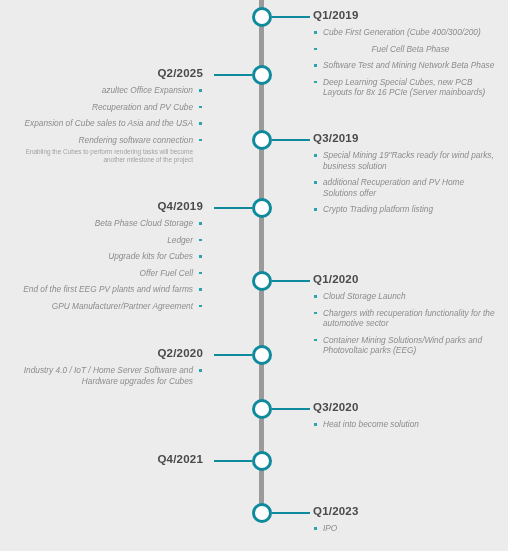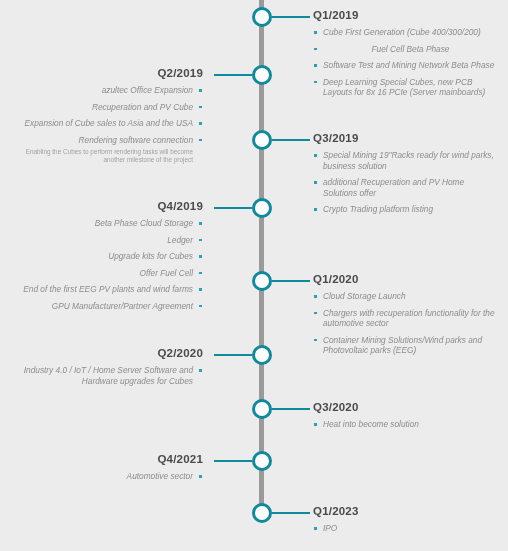--- a/index.html
+++ b/index.html
@@ -132,21 +132,21 @@
       <ul class="items">
         <li class="item" style="color: rgb(140, 140, 140);"><span class="bullet" style="background: rgb(42, 163, 174);"></span><span>Cube First Generation (Cube 400/300/200)</span></li>
         <li class="item" style="color: rgb(140, 140, 140); text-align: center;"><span class="bullet" style="background: rgb(42, 163, 174);"></span><span>Fuel Cell Beta Phase</span></li>
         <li class="item" style="color: rgb(140, 140, 140);"><span class="bullet" style="background: rgb(42, 163, 174);"></span><span>Software Test and Mining Network Beta Phase</span></li>
         <li class="item" style="color: rgb(140, 140, 140);"><span class="bullet" style="background: rgb(42, 163, 174);"></span><span>Deep Learning Special Cubes, new PCB Layouts for 8x 16 PCIe (Server mainboards)</span></li>
       </ul>
     </div>
     <div class="node" style="left: 251.5px; top: 65px; border-color: rgb(15, 138, 156);"></div>
     <div class="stub" style="top: 74px; background: rgb(15, 138, 156); left: 213.5px; width: 38px;"></div>
     <div class="entry left" style="top: 67px;">
-      <div class="q-title" style="color: rgb(74, 74, 74);">Q2/2019</div>
+      <div class="q-title" style="color: rgb(74, 74, 74);">Q2/2025</div>
       <ul class="items">
         <li class="item" style="color: rgb(140, 140, 140);"><span class="bullet" style="background: rgb(42, 163, 174);"></span><span>azultec Office Expansion</span></li>
         <li class="item" style="color: rgb(140, 140, 140);"><span class="bullet" style="background: rgb(42, 163, 174);"></span><span>Recuperation and PV Cube</span></li>
         <li class="item" style="color: rgb(140, 140, 140);"><span class="bullet" style="background: rgb(42, 163, 174);"></span><span>Expansion of Cube sales to Asia and the USA</span></li>
         <li class="item" style="color: rgb(140, 140, 140);"><span class="bullet" style="background: rgb(42, 163, 174);"></span><span>Rendering software connection</span></li>
       </ul>
       <div class="subnote" style="color: rgb(162, 162, 162);">Enabling the Cubes to perform rendering tasks will become another milestone of the project</div>
     </div>
     <div class="node" style="left: 251.5px; top: 130px; border-color: rgb(15, 138, 156);"></div>
     <div class="stub" style="top: 139px; background: rgb(15, 138, 156); left: 271.5px; width: 38px;"></div>
@@ -194,23 +194,20 @@
     <div class="entry right" style="top: 401px;">
       <div class="q-title" style="color: rgb(74, 74, 74);">Q3/2020</div>
       <ul class="items">
         <li class="item" style="color: rgb(140, 140, 140);"><span class="bullet" style="background: rgb(42, 163, 174);"></span><span>Heat into become solution</span></li>
       </ul>
     </div>
     <div class="node" style="left: 251.5px; top: 451px; border-color: rgb(15, 138, 156);"></div>
     <div class="stub" style="top: 460px; background: rgb(15, 138, 156); left: 213.5px; width: 38px;"></div>
     <div class="entry left" style="top: 453px;">
       <div class="q-title" style="color: rgb(74, 74, 74);">Q4/2021</div>
-      <ul class="items">
-        <li class="item" style="color: rgb(140, 140, 140);"><span class="bullet" style="background: rgb(42, 163, 174);"></span><span>Automotive sector</span></li>
-      </ul>
     </div>
     <div class="node" style="left: 251.5px; top: 503px; border-color: rgb(15, 138, 156);"></div>
     <div class="stub" style="top: 512px; background: rgb(15, 138, 156); left: 271.5px; width: 38px;"></div>
     <div class="entry right" style="top: 505px;">
       <div class="q-title" style="color: rgb(74, 74, 74);">Q1/2023</div>
       <ul class="items">
         <li class="item" style="color: rgb(140, 140, 140);"><span class="bullet" style="background: rgb(42, 163, 174);"></span><span>IPO</span></li>
       </ul>
     </div>
   </div>

